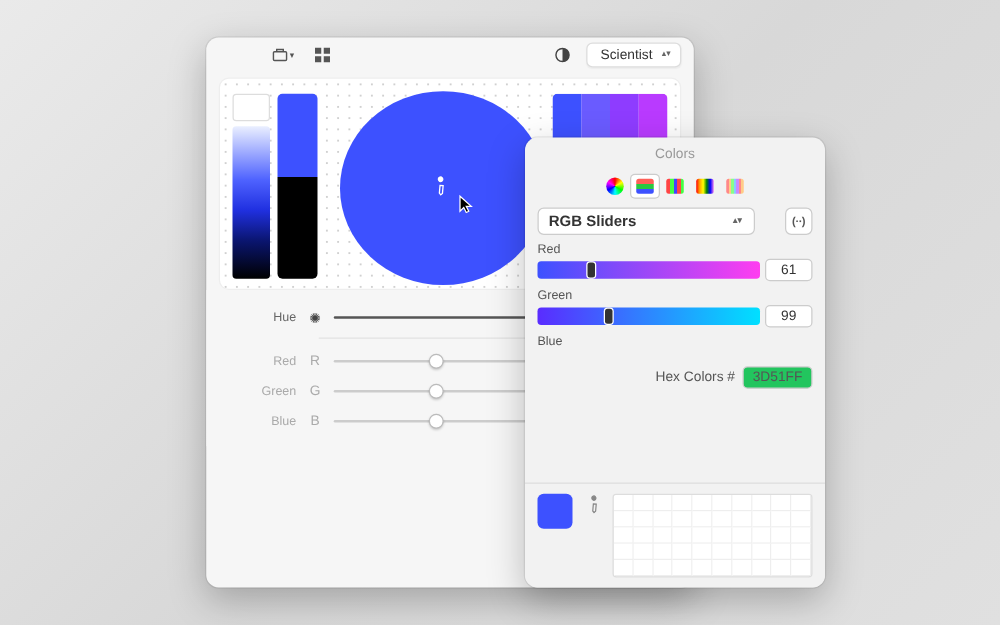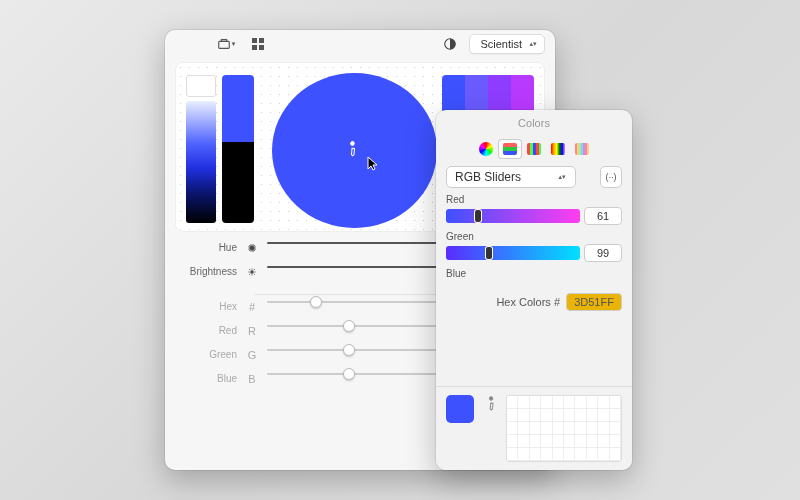--- a/index.html
+++ b/index.html
@@ -12,21 +12,21 @@
   }
 
   .window {
     position: absolute;
     background: #f6f6f6;
     border-radius: 10px;
     box-shadow: 0 10px 30px rgba(0,0,0,.25), 0 0 0 1px rgba(0,0,0,.07);
     overflow: hidden;
   }
   .main-window { left: 165px; top: 30px; width: 390px; height: 440px; }
-  .colors-window { left: 436px; top: 110px; width: 196px; height: 360px; background:#f2f2f2;}
+  .colors-window { left: 420px; top: 110px; width: 240px; height: 360px; background:#f2f2f2;}
 
   .titlebar { height: 26px; display: flex; align-items: center; padding: 0 8px; position: relative; }
   .traffic { display: flex; gap: 6px; }
   .dot { width: 10px; height: 10px; border-radius: 50%; }
   .dot.red { background:#ff5f57; } .dot.yellow{background:#febc2e;} .dot.green{background:#28c840;}
   .title { position: absolute; left:0; right:0; text-align: center; font-size: 12px; color:#555; pointer-events:none;}
 
   .toolbar { height: 28px; display:flex; align-items:center; padding:0 10px; gap:8px;margin-left:40px; }
   .tb-left { display:flex; gap:10px; align-items:center;}
   .tb-btn { width:22px; height:20px; border-radius:4px; display:flex; align-items:center; justify-content:center; color:#555;}
@@ -51,50 +51,50 @@
     background:linear-gradient(#eaefff,#4f63ff 35%,#2030e0 55%,#0a1570 75%,#000);}
   .swatch-bw{position:absolute;left:46px;top:12px;width:32px;height:148px;border-radius:4px;
     background:linear-gradient(#3d51ff 0%,#3d51ff 45%,#000 45%,#000);}
   .big-circle{position:absolute;left:96px;top:10px;width:165px;height:155px;border-radius:50%;background:#3d51ff;}
   .eyedrop{position:absolute;left:170px;top:78px;color:#fff;font-size:13px;transform:rotate(-40deg);}
   .cursor{position:absolute;left:190px;top:92px;width:16px;height:16px;}
   .palette{position:absolute;right:10px;top:12px;width:92px;height:42px;border-radius:4px;overflow:hidden;display:flex;}
   .palette span{flex:1;}
 
   .sliders{padding:10px 14px 8px;background:#f6f6f6;}
-  .srow{display:flex;align-items:flex-start;height:24px;gap:8px;}
+  .srow{display:flex;align-items:center;height:24px;gap:8px;}
   .slabel{width:58px;text-align:right;font-size:10px;color:#666;}
   .sicon{width:14px;text-align:center;font-size:11px;color:#444;}
   .strack{flex:1;height:2px;background:#555;border-radius:2px;position:relative;}
   .sthumb{position:absolute;top:-5px;width:12px;height:12px;border-radius:50%;background:#fff;border:1px solid #bbb;box-shadow:0 1px 2px rgba(0,0,0,.2);}
   .srow.dim .strack{background:#ccc;} .srow.dim .slabel,.srow.dim .sicon{color:#aaa;}
   .divider{height:1px;background:#e2e2e2;margin:4px 0 6px 76px;}
 
   
   .cw-tabs{display:flex;gap:2px;justify-content:center;padding:4px 0 2px;}
   .cw-tab{width:22px;height:18px;border-radius:3px;display:flex;align-items:center;justify-content:center;}
   .cw-tab.sel{background:#fff;box-shadow:0 0 0 1px #ccc;}
   .wheel{width:14px;height:14px;border-radius:50%;
     background:conic-gradient(red,yellow,lime,cyan,blue,magenta,red);}
   .tab-ic{width:14px;height:12px;border-radius:2px;}
 
   .cw-body{padding:6px 10px;}
-  .mode-row{display:flex;gap:24px;align-items:center;}
+  .mode-row{display:flex;gap:24px;align-items:center;font-weight:bold;}
   .mode-pop{flex:1;display:flex;align-items:center;justify-content:space-between;background:#fff;border:1px solid #ccc;border-radius:5px;height:22px;padding:0 8px;font-size:12px;}
   .accbtn{width:22px;height:22px;border:1px solid #ccc;border-radius:5px;background:#fff;display:flex;align-items:center;justify-content:center;font-size:9px;color:#555;}
 
   .rgb{margin-top:4px;}
   .rgb .lbl{font-size:10px;color:#555;margin:6px 0 2px;}
   .rgb-row{display:flex;gap:4px;align-items:center;}
   .rgb-track{flex:1;height:14px;border-radius:3px;position:relative;}
   .rgb-thumb{position:absolute;top:1px;width:6px;height:12px;border-radius:2px;background:#333;box-shadow:0 0 0 1px #fff;}
   .rgb-val{width:38px;height:18px;border:1px solid #ccc;border-radius:4px;background:#fff;text-align:center;font-size:11px;line-height:16px;}
 
   .hexrow{display:flex;justify-content:flex-end;align-items:center;gap:6px;margin-top:14px;font-size:11px;color:#555;}
-  .hexval{width:56px;height:18px;border:1px solid #ccc;border-radius:4px;background:#eab308;text-align:center;font-size:11px;line-height:16px;}
+  .hexval{width:56px;height:18px;border:1px solid #ccc;border-radius:4px;background:#22c55e;text-align:center;font-size:11px;line-height:16px;}
 
   .cw-bottom{position:absolute;left:0;right:0;bottom:0;border-top:1px solid #ddd;padding:8px 10px;display:flex;gap:8px;align-items:flex-start;background:#f2f2f2;}
   .cur-swatch{width:28px;height:28px;border-radius:5px;background:#3d51ff;}
   .drop-tool{width:16px;height:16px;color:#888;transform:rotate(-40deg);display:flex;align-items:center;justify-content:center;cursor:pointer;}
   .swatch-grid{flex:1;display:grid;grid-template-columns:repeat(10,1fr);gap:0;border:1px solid #ddd;border-radius:3px;overflow:hidden;}
   .swatch-grid div{height:13px;border-right:1px solid #eee;border-bottom:1px solid #eee;background:#fff;}
 </style>
 </head>
 <body>
 
@@ -155,35 +155,21 @@
   </div>
 
   <div class="sliders" id="sliders">
       <div class="srow">
         <div class="slabel">Hue</div>
     <div class="sicon">✺</div>
     <div class="strack">
           <div class="sthumb" style="left:calc(86% - 6px)"></div>
         </div>
       </div>
-      <div class="srow">
-        <div class="slabel">Brightness</div>
-    <div class="sicon">☀</div>
-    <div class="strack">
-          <div class="sthumb" style="left:calc(82% - 6px)"></div>
-        </div>
-      </div>
       <div class="divider"></div>
-      <div class="srow dim">
-        <div class="slabel">Hex</div>
-    <div class="sicon">#</div>
-    <div class="strack">
-          <div class="sthumb" style="left:calc(18% - 6px)"></div>
-        </div>
-      </div>
       <div class="srow dim">
         <div class="slabel">Red</div>
     <div class="sicon">R</div>
     <div class="strack">
           <div class="sthumb" style="left:calc(30% - 6px)"></div>
         </div>
       </div>
       <div class="srow dim">
         <div class="slabel">Green</div>
     <div class="sicon">G</div>

